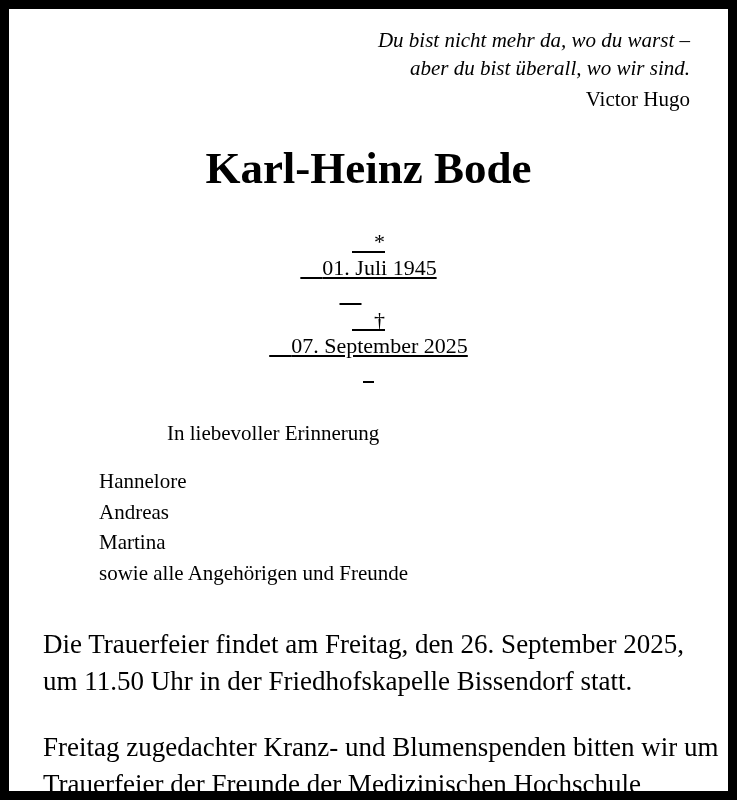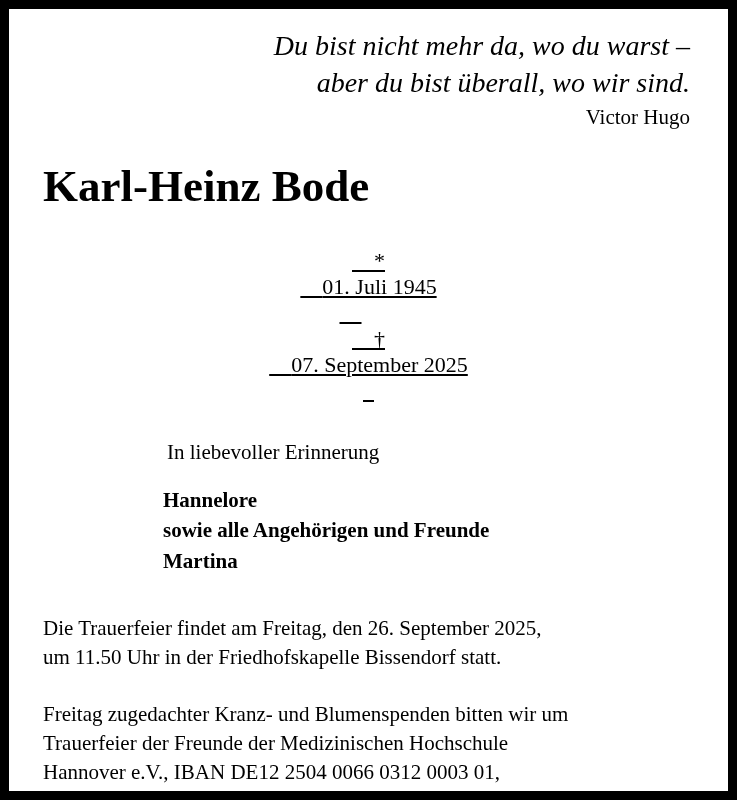--- a/index.html
+++ b/index.html
@@ -19,36 +19,36 @@
     width: 737px;
     height: 800px;
     border: 9px solid #000000;
     background: #ffffff;
     padding: 18px 34px 10px 34px;
     position: relative;
   }
   .quote {
     text-align: right;
     font-style: italic;
-    font-size: 28px;
+    font-size: 21px;
     line-height: 1.33;
     margin: 0 4px 0 0;
   }
   .quote-line {
     display: block;
     white-space: pre;
   }
   .quote-author {
     text-align: right;
     font-size: 21px;
     font-style: normal;
     margin: 4px 4px 0 0;
   }
   .name {
-    text-align: left;
+    text-align: center;
     font-size: 45px;
     font-weight: bold;
     letter-spacing: 0px;
     margin: 32px 0 0 0;
     line-height: 1.1;
   }
   .dates {
     text-align: center;
     font-size: 22px;
     margin: 10px 0 0 0;
@@ -57,30 +57,30 @@
   }
   .dates .gap {
     display: inline-block;
     width: 36px;
   }
   .memory {
     font-size: 21px;
     margin: 36px 0 0 124px;
   }
   .survivors {
-    margin: 20px 0 0 120px;
+    margin: 20px 0 0 56px;
     font-size: 21px;
-    font-weight: bold;
+    font-weight: normal;
     line-height: 1.45;
   }
   .survivors div {
     white-space: pre;
   }
   .para {
-    font-size: 21px;
+    font-size: 27px;
     line-height: 1.38;
     margin: 28px 0 0 0;
   }
   .para.first-para {
     margin-top: 38px;
   }
   .para div {
     white-space: pre;
   }
 </style>
@@ -102,22 +102,23 @@
     <span>01. Juli 1945</span>
     <span class="gap"></span>
     <span>†</span>
     <span>07. September 2025</span>
   </div>
 
   <div class="memory">In liebevoller Erinnerung</div>
 
   <div class="survivors">
     <div>Hannelore</div>
+    <div>Andreas</div>
+    <div>Martina</div>
     <div>sowie alle Angehörigen und Freunde</div>
-    <div>Martina</div>
   </div>
 
   <div class="para first-para">
     <div>Die Trauerfeier findet am Freitag, den 26. September 2025,</div>
     <div>um 11.50 Uhr in der Friedhofskapelle Bissendorf statt.</div>
   </div>
 
   <div class="para">
     <div>Freitag zugedachter Kranz- und Blumenspenden bitten wir um</div>
     <div>Trauerfeier der Freunde der Medizinischen Hochschule</div>

